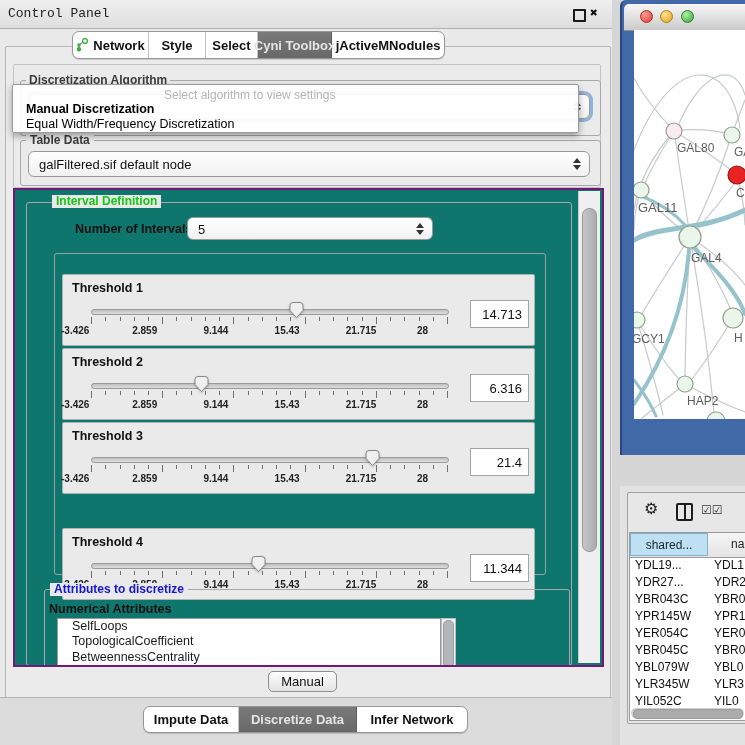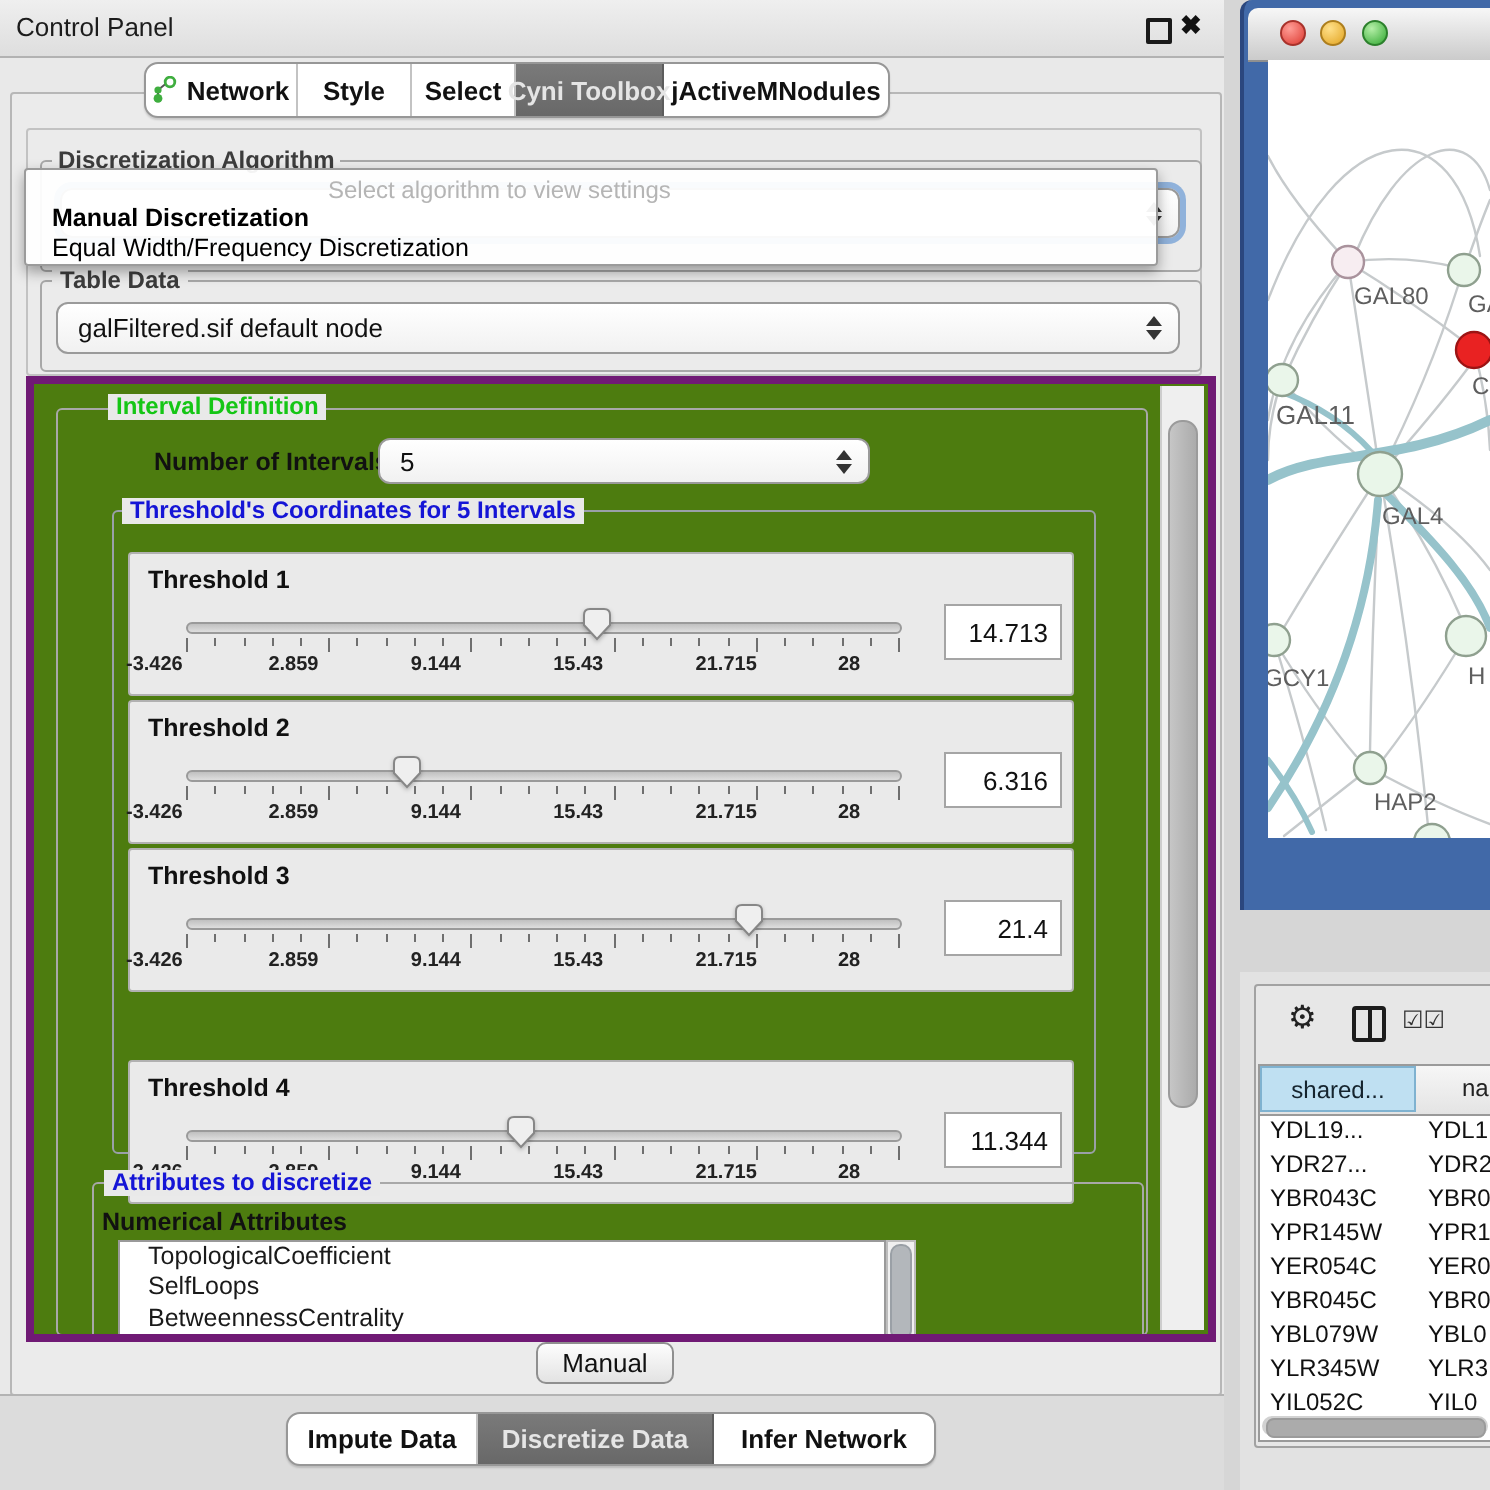--- a/index.html
+++ b/index.html
@@ -2,21 +2,21 @@
 <html><head>
 <meta charset="utf-8">
 <style>
   html,body{margin:0;padding:0;}
   body{width:745px;height:745px;overflow:hidden;font-family:"Liberation Sans",sans-serif;
        -webkit-font-smoothing:antialiased;}
   #root{position:relative;width:745px;height:745px;background:#e9e9e9;overflow:hidden;}
   .abs{position:absolute;}
   
   .titlebar{left:0;top:0;width:620px;height:28px;background:linear-gradient(#efefef,#dedede);
-            border-bottom:1px solid #b2b2b2;}
+            border-bottom:1px solid #b2b2b2;font-family:Liberation Mono, monospace;}
   .titlebar .t{position:absolute;left:8px;top:6px;font-size:13px;color:#1c1c1c;}
   .float-ico{position:absolute;left:573px;top:9px;width:9px;height:9px;border:2px solid #1a1a1a;border-radius:1px;}
   .close-ico{position:absolute;left:590px;top:5px;font-size:13px;font-weight:900;color:#111;}
   .main-panel{left:5px;top:46px;width:604px;height:650px;background:#ebebeb;border:1px solid #b7b7b7;border-radius:2px;}
   .inner-top-box{left:13px;top:64px;width:586px;height:122px;border:1px solid #c2c2c2;border-radius:2px;}
   
   .seg-bar{display:flex;background:#fff;border:1px solid #979797;border-radius:7px;overflow:hidden;
            box-shadow:0 1px 1px rgba(0,0,0,.15);}
   .seg{display:flex;align-items:center;justify-content:center;font-size:13px;font-weight:600;color:#111;
        border-right:1px solid #c3c3c3;box-sizing:border-box;white-space:nowrap;}
@@ -34,22 +34,22 @@
   .spin{position:absolute;right:8px;top:50%;transform:translateY(-50%);width:8px;height:12px;}
   .spin i{position:absolute;left:0;width:0;height:0;border-left:4px solid transparent;border-right:4px solid transparent;}
   .spin .up{top:0;border-bottom:5px solid #333;}
   .spin .dn{bottom:0;border-top:5px solid #333;}
   
   #popup{left:12px;top:84px;width:565px;height:47px;background:rgba(255,255,255,.94);
          border:1px solid #9b9b9b;border-radius:2px;box-shadow:0 3px 7px rgba(0,0,0,.35);z-index:40;text-align:center;}
   #popup .ph{position:absolute;left:151px;top:3px;font-size:12px;color:#b5b5b5;}
   #popup .it{position:absolute;left:13px;font-size:12.5px;color:#000;}
   
-  #scrollpane{left:13px;top:188px;width:587px;height:475px;border:4px solid #701a75;
-              background:#4d7c0f;overflow:hidden;}
+  #scrollpane{left:13px;top:188px;width:587px;height:475px;border:2px solid #701a75;
+              background:#0f766e;overflow:hidden;}
   .vsb-track{position:absolute;left:563px;top:1px;width:21px;height:472px;background:#efefef;border-left:1px solid #cdcdcd;}
   .vsb-thumb{position:absolute;left:3px;top:17px;width:13px;height:342px;border-radius:7px;
              background:linear-gradient(90deg,#c6c6c6,#ababab);border:1px solid #9b9b9b;}
   
   .thr-row{position:absolute;left:47px;width:471px;height:70px;background:#eaeaea;
            border:1px solid #b1b1b1;border-radius:2px;}
   .thr-name{position:absolute;left:9px;top:6px;font-size:12.5px;font-weight:700;color:#111;}
   .sl-track{position:absolute;left:28px;top:34px;width:356px;height:4px;border:1px solid #9a9a9a;border-radius:3px;
             background:linear-gradient(#c0c0c0,#dedede);}
   .sl-thumb{position:absolute;top:26px;filter:drop-shadow(0 1px 1px rgba(0,0,0,.25));}
@@ -171,21 +171,20 @@
     <span style="position:absolute;left:60px;top:32px;font-size:12.5px;font-weight:700;color:#111">Number of Intervals</span>
     <div class="combo" style="position:absolute;left:172px;top:27px;width:246px;height:23px">
       <span class="txt">5</span>
       <span class="spin">
           <i class="up"></i>
           <i class="dn"></i>
         </span>
     </div>
 
     <div class="group" style="position:absolute;left:39px;top:63px;width:490px;height:320px;border-color:#9aa0a8"></div>
-    <div class="gtitle" style="left:44px;top:57px;color:#1515d6;background:#e9e9e9">Threshold's Coordinates for 5 Intervals</div>
 
     <div>
         <div class="thr-row" style="top: 84px;">
           <span class="thr-name">Threshold 1</span>
           <div class="sl-track"></div>
           <svg class="sl-thumb" style="left:225.4px" width="17" height="18" viewBox="0 0 17 18">
             <path d="M2,4.5 Q2,1.5 5,1.5 L12,1.5 Q15,1.5 15,4.5 L15,9.5 L8.5,16.5 L2,9.5 Z" fill="#efefef" stroke="#878787"></path>
           </svg>
           <div class="ticks">
             <i class="tick maj" style="left:0.0px"></i>
@@ -348,22 +347,22 @@
           <span class="scale-lbl" style="left:282.8px">21.715</span>
           <span class="scale-lbl" style="left:354.0px">28</span>
           <input class="thr-val" value="11.344" style="">
         </div>
       </div>
 
     <div class="group" style="position:absolute;left:29px;top:399px;width:524px;height:80px"></div>
     <div class="gtitle" style="left:35px;top:393px;color:#1515d6;background:#e9e9e9">Attributes to discretize</div>
     <span style="position:absolute;left:34px;top:412px;font-size:12.5px;font-weight:700;color:#111">Numerical Attributes</span>
     <div id="attr-list">
+        <div class="list-item">SelfLoops</div>
         <div class="list-item">TopologicalCoefficient</div>
-        <div class="list-item">SelfLoops</div>
         <div class="list-item">BetweennessCentrality</div>
       </div>
     <div class="lsb">
         <i></i>
       </div>
 
     <div class="vsb-track">
       <i class="vsb-thumb"></i>
     </div>
   </div>

